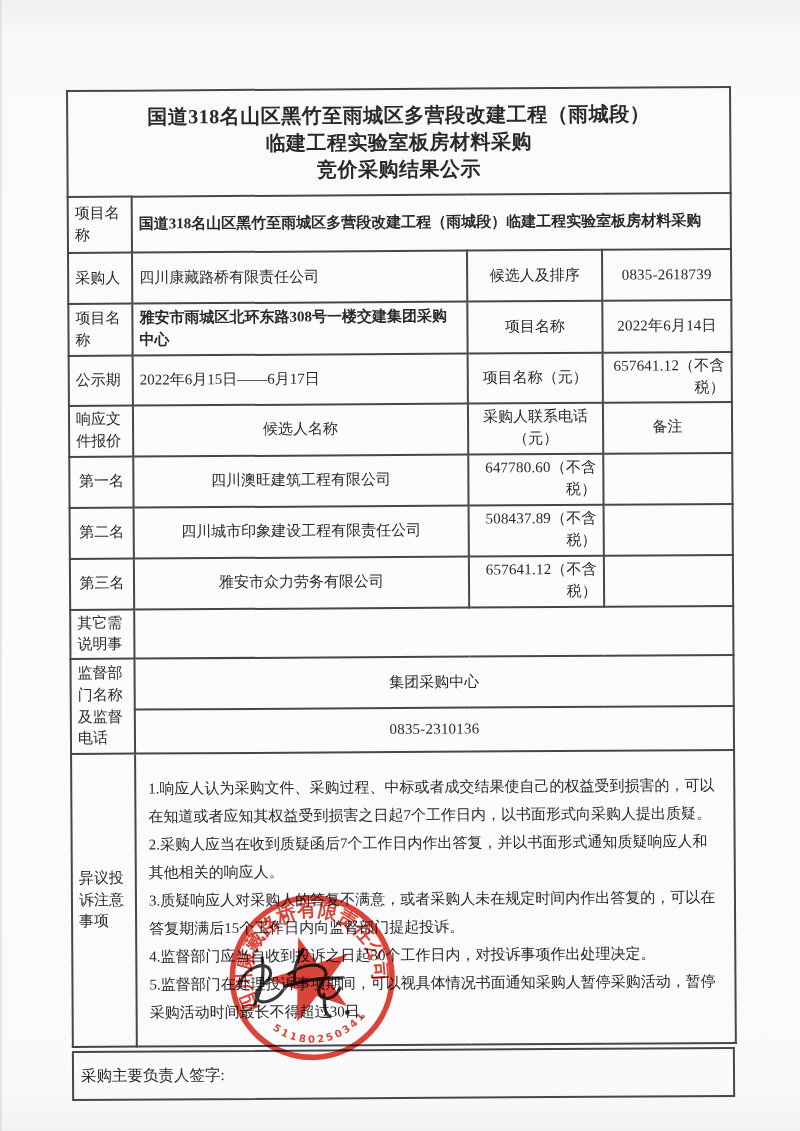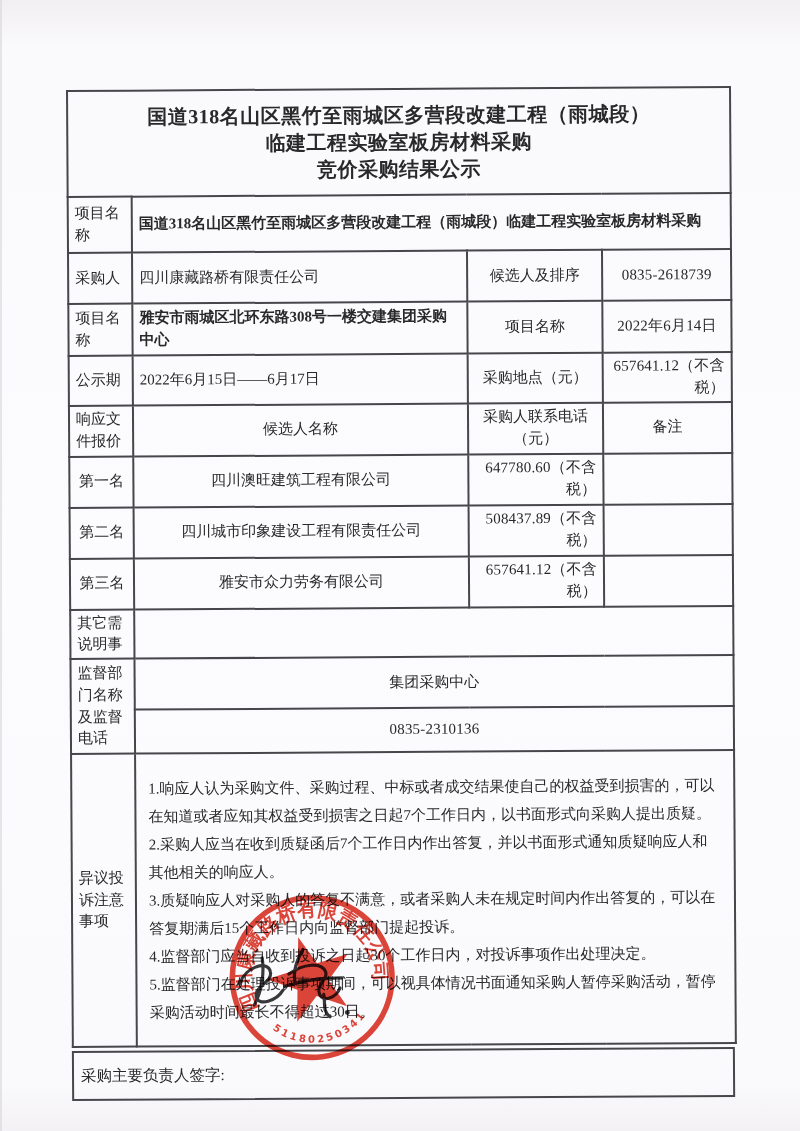--- a/index.html
+++ b/index.html
@@ -88,21 +88,21 @@
     <tr class="r-location">
       <td class="lbl">项目名称</td>
       <td class="bold">雅安市雨城区北环东路308号一楼交建集团采购中心</td>
       <td class="center">项目名称</td>
       <td class="center num">2022年6月14日</td>
     </tr>
 
     <tr class="r-publicity">
       <td class="lbl">公示期</td>
       <td>2022年6月15日——6月17日</td>
-      <td class="center">采购地点（元）</td>
+      <td class="center">项目名称（元）</td>
       <td class="center price">657641.12（不含税）</td>
     </tr>
 
     <tr class="r-chead">
       <td class="lbl">响应文件报价</td>
       <td class="center">候选人名称</td>
       <td class="center">采购人联系电话（元）</td>
       <td class="center">备注</td>
     </tr>
 

